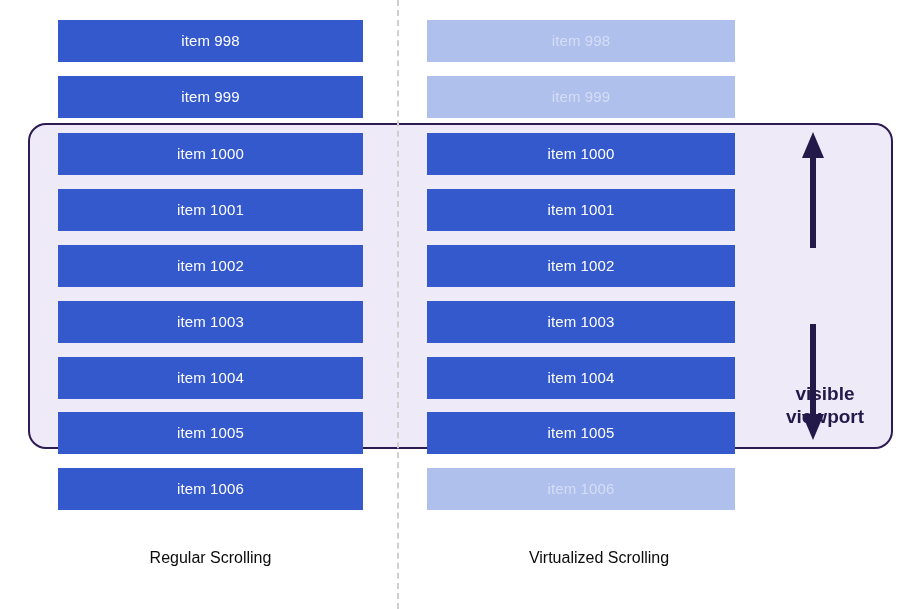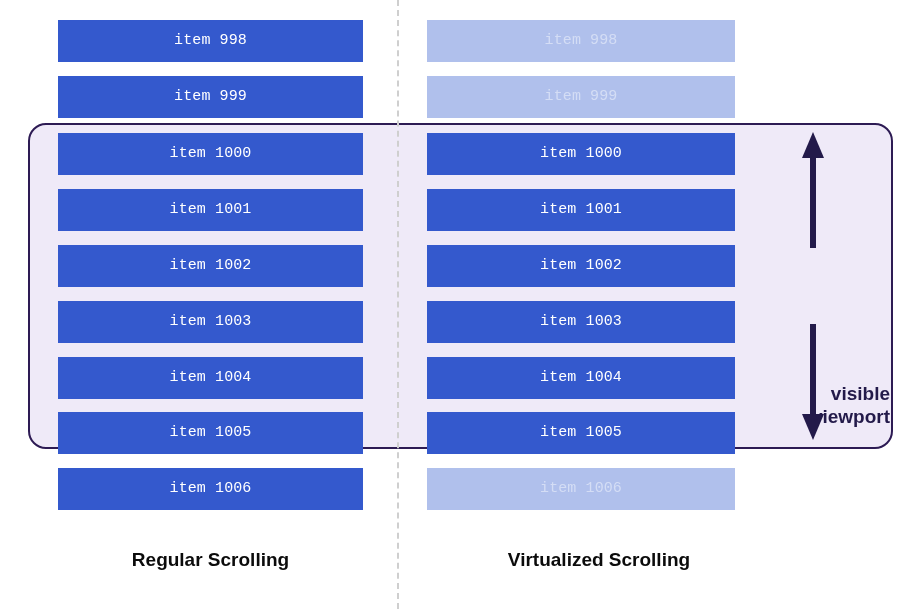--- a/index.html
+++ b/index.html
@@ -43,21 +43,20 @@
     border-radius: 18px;
   }
 
   
   .column {
     position: absolute;
     top: 0px;
     width: 917px;
     height: 609px;
     pointer-events: none;
-    font-family: Liberation Mono, monospace;
   }
 
   .item-row {
     position: absolute;
     box-sizing: border-box;
     height: 42px;
     line-height: 42px;
     text-align: center;
     font-size: 15px;
     letter-spacing: 0.1px;
@@ -93,33 +92,33 @@
   .vp-arrow-svg {
     position: absolute;
     left: 41px;
     top: 0px;
   }
   .vp-caption {
     position: absolute;
     left: 0px;
     top: 252px;
     width: 130px;
-    text-align: right;
+    text-align: center;
     font-size: 19px;
     font-weight: bold;
     line-height: 23px;
     color: #231a4a;
   }
 
   
   .bottom-label {
     position: absolute;
     top: 549px;
-    font-size: 19px;
-    font-weight: bold;
+    font-size: 16px;
+    font-weight: normal;
     color: #0b0b0b;
     text-align: center;
   }
   .bottom-label.left  { left: 58px;  width: 305px; }
   .bottom-label.right { left: 445px; width: 308px; }
 </style>
 </head>
 <body>
 
 <div id="canvas">

